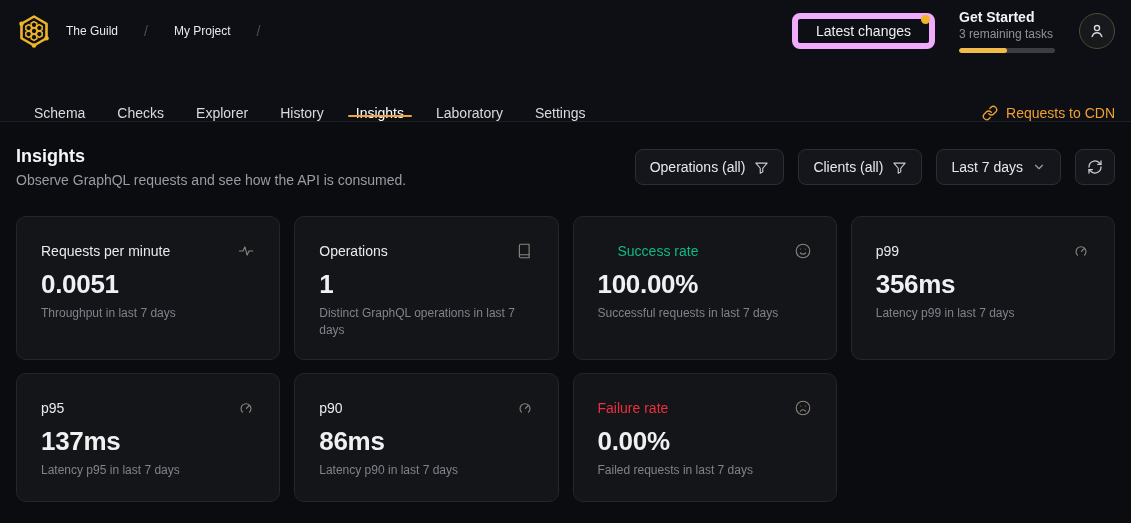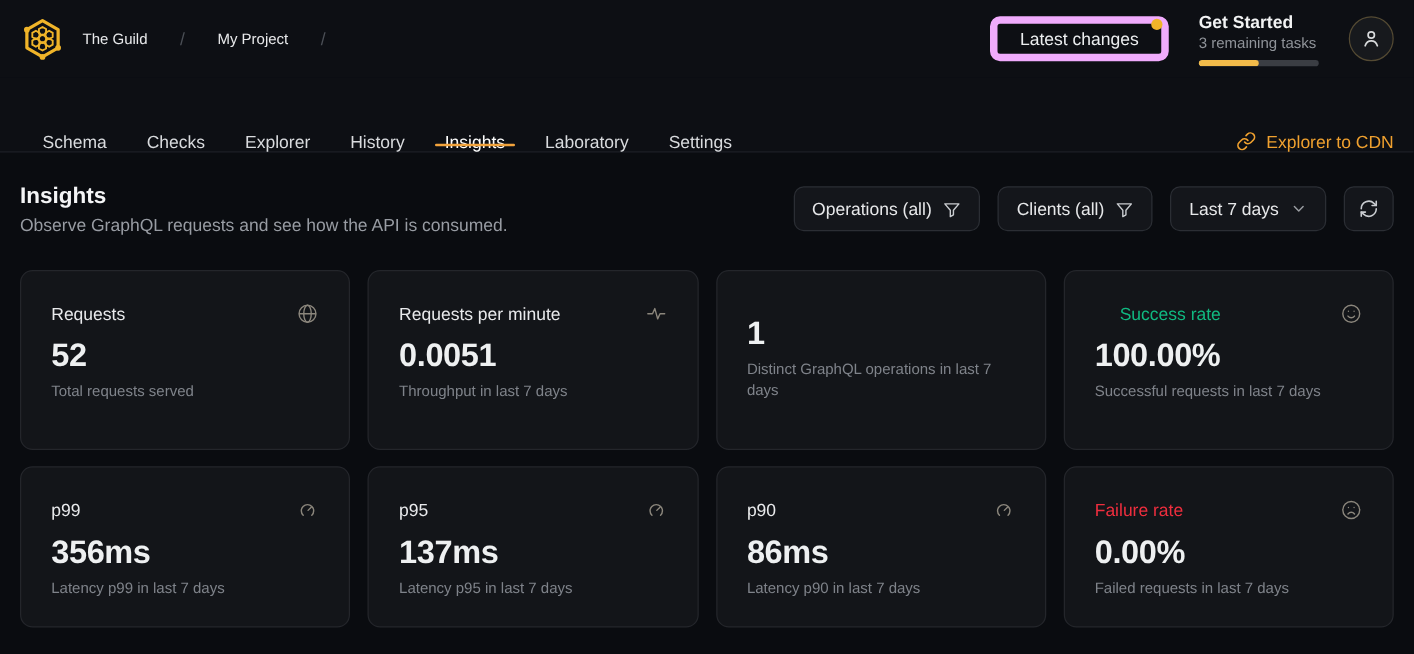--- a/index.html
+++ b/index.html
@@ -167,21 +167,21 @@
   <div class="tab">
       <span>Settings</span>
     </div>
   <div class="cdn-link">
     <span>
       <svg width="16" height="16" viewBox="0 0 24 24" fill="none" stroke="currentColor" stroke-width="2" stroke-linecap="round" stroke-linejoin="round">
         <path d="M10 13a5 5 0 0 0 7.54.54l3-3a5 5 0 0 0-7.07-7.07l-1.72 1.71"></path>
         <path d="M14 11a5 5 0 0 0-7.54-.54l-3 3a5 5 0 0 0 7.07 7.07l1.71-1.71"></path>
       </svg>
     </span>
-    <span>Explorer to CDN</span>
+    <span>Requests to CDN</span>
   </div>
 </div>
 
 <div class="content">
   <div class="page-head">
     <div>
       <div class="page-title">Insights</div>
       <div class="page-sub">Observe GraphQL requests and see how the API is consumed.</div>
     </div>
     <div class="filter-row">
@@ -217,49 +217,44 @@
             <path d="M3 12a9 9 0 0 1 15.3-6.4L21 8"></path>
               <polyline points="21 3 21 8 16 8"></polyline>
           </svg>
         </span>
       </button>
     </div>
   </div>
 
   <div class="grid">
 
-    <div class="card">
-      <div class="card-top">
-        <span class="card-title">Requests</span>
-        <span class="card-icon">
-          <svg width="18" height="18" viewBox="0 0 24 24" fill="none" stroke="currentColor" stroke-width="1.5">
-              <circle cx="12" cy="12" r="9"></circle>
-              <ellipse cx="12" cy="12" rx="4" ry="9"></ellipse>
-              <line x1="3" y1="12" x2="21" y2="12"></line>
-            </svg>
-        </span>
-      </div>
-      <div class="card-value">52</div>
-      <div class="card-sub">Total requests served</div>
-    </div>
 
     <div class="card">
       <div class="card-top">
         <span class="card-title">Requests per minute</span>
         <span class="card-icon">
           <svg width="18" height="18" viewBox="0 0 24 24" fill="none" stroke="currentColor" stroke-width="1.5" stroke-linecap="round" stroke-linejoin="round">
               <polyline points="3 12 8 12 10.5 6.5 13.5 17.5 16 12 21 12"></polyline>
             </svg>
         </span>
       </div>
       <div class="card-value">0.0051</div>
       <div class="card-sub">Throughput in last 7 days</div>
     </div>
 
     <div class="card">
+      <div class="card-top">
+        <span class="card-title">Operations</span>
+        <span class="card-icon">
+          <svg width="18" height="18" viewBox="0 0 24 24" fill="none" stroke="currentColor" stroke-width="1.5" stroke-linecap="round" stroke-linejoin="round">
+              <path d="M6.5 3h11v18h-11a2 2 0 0 1-2-2V5a2 2 0 0 1 2-2z"></path>
+              <path d="M4.5 17h13"></path>
+            </svg>
+        </span>
+      </div>
       <div class="card-value">1</div>
       <div class="card-sub">Distinct GraphQL operations in last 7 days</div>
     </div>
 
     <div class="card">
       <div class="card-top">
         <span class="card-title success">Success rate</span>
         <span class="card-icon">
           <svg width="18" height="18" viewBox="0 0 24 24" fill="none" stroke="currentColor" stroke-width="1.5" stroke-linecap="round">
               <circle cx="12" cy="12" r="9"></circle>

